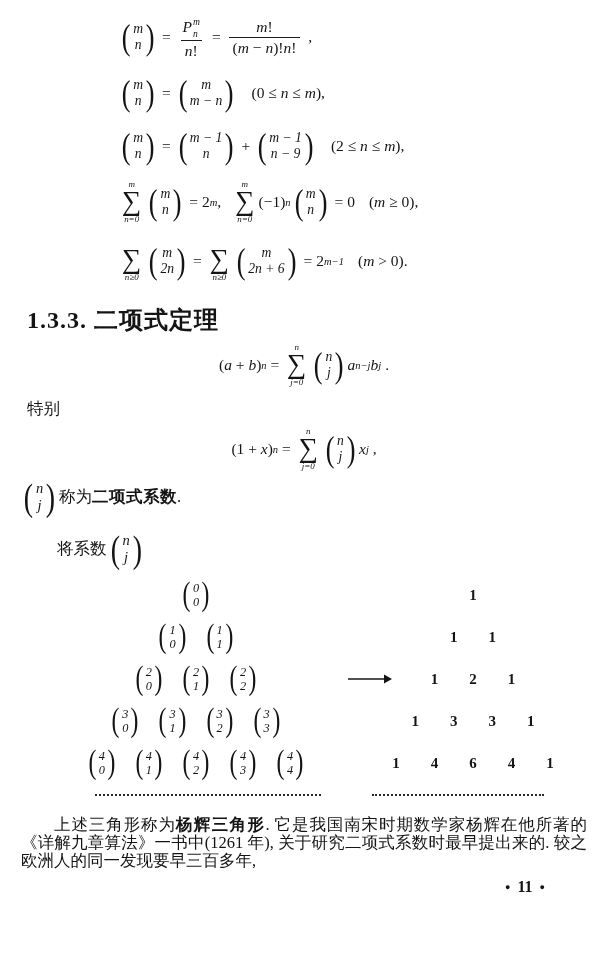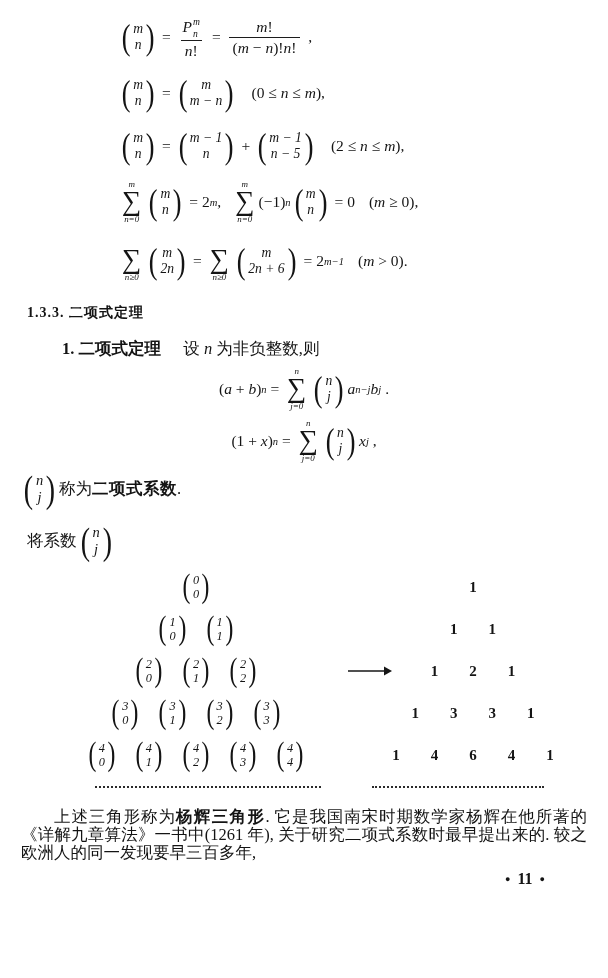--- a/index.html
+++ b/index.html
@@ -28,29 +28,29 @@
   .frac{display:inline-flex;flex-direction:column;align-items:center;vertical-align:middle;margin:0 4px;line-height:1.15;}
   .fnum{display:flex;align-items:center;padding:0 4px 1px;}
   .fden{display:flex;align-items:center;border-top:1.4px solid #1c1c1c;padding:1px 4px 0;}
   .sum{display:inline-flex;flex-direction:column;align-items:center;vertical-align:middle;line-height:1;margin:0 4px;}
   .slim{font-size:0.58em;font-style:italic;min-height:0.75em;white-space:pre;}
   .sigma{font-size:1.75em;line-height:0.95;}
   
   .fblock{margin-left:118px;font-size:15.5px;}
   .fline{display:flex;align-items:center;min-height:44px;margin-bottom:9px;}
   .fline-tall{min-height:50px;}
-  .heading{font-size:14px;font-weight:bold;margin:18px 0 0 27px;letter-spacing:1px;}
+  .heading{font-size:24px;font-weight:bold;margin:18px 0 0 27px;letter-spacing:1px;}
   .subhead{margin:16px 0 0 62px;font-size:16.5px;}
   .subhead .bnum,.subhead .btitle{font-weight:bold;}
   .subhead .wgap{display:inline-block;width:14px;}
   .fcenter{display:flex;align-items:center;justify-content:center;font-size:15.5px;min-height:46px;margin-top:6px;}
   .plain-label{margin:10px 0 0 27px;font-size:16.5px;}
   .coeff-line{display:flex;align-items:center;margin:4px 0 0 20px;font-size:16.5px;min-height:42px;}
   .coeff-line b{letter-spacing:0.5px;}
-  .intro-line{display:flex;align-items:center;margin:10px 0 0 27px;font-size:16.5px;min-height:42px;}
+  .intro-line{display:flex;align-items:center;margin:10px 0 0 57px;font-size:16.5px;min-height:42px;}
   
   .figure{display:flex;margin-left:50px;margin-top:4px;}
   .sym{width:292px;font-size:14px;}
   .trow{display:flex;justify-content:center;align-items:center;height:42px;gap:13px;}
   .arrowwrap{width:56px;display:flex;align-items:center;justify-content:center;height:210px;}
   .vals{width:150px;font-size:15px;font-weight:bold;}
   .vrow{display:flex;justify-content:center;align-items:center;height:42px;gap:31px;}
   .dotsrow{position:relative;height:14px;margin-top:4px;}
   .dotseg{position:absolute;top:6px;border-top:2px dotted #2a2a2a;}
   .dotseg.l{left:95px;width:226px;}
@@ -150,21 +150,21 @@
             <span>m − 1</span>
             <span>n</span>
           </span>
           <span class="paren">)</span>
         </span>
         <span class="ft"> + </span>
         <span class="binom">
           <span class="paren">(</span>
           <span class="bcol">
             <span>m − 1</span>
-            <span>n − 5</span>
+            <span>n − 9</span>
           </span>
           <span class="paren">)</span>
         </span>
         <span style="display: inline-block; width: 14px;"></span>
         <span class="ft">(2 ≤ </span>
         <span class="it">n</span>
         <span class="ft"> ≤ </span>
         <span class="it">m</span>
         <span class="ft">),</span>
       </div>
@@ -239,26 +239,20 @@
         <span class="msup">m−1</span>
         <span style="display: inline-block; width: 14px;"></span>
         <span class="ft">(</span>
         <span class="it">m</span>
         <span class="ft"> &gt; 0).</span>
       </div>
   </div>
 
   <div class="heading">1.3.3. 二项式定理</div>
 
-  <div class="subhead">
-    <span class="bnum">1.</span>
-    <span class="btitle">二项式定理</span>
-    <span class="wgap"></span>
-    <span>设 </span><span class="it">n</span><span> 为非负整数,则</span>
-  </div>
 
   <div class="fcenter">
       <span class="ft">(</span>
       <span class="it">a</span>
       <span class="ft"> + </span>
       <span class="it">b</span>
       <span class="ft">)</span>
       <span class="msup">n</span>
       <span class="ft"> = </span>
       <span class="sum">
@@ -274,20 +268,21 @@
         </span>
         <span class="paren">)</span>
       </span>
       <span class="it">a</span>
       <span class="msup">n−j</span>
       <span class="it">b</span>
       <span class="msup">j</span>
       <span class="ft"> .</span>
     </div>
 
+  <div class="plain-label">特别</div>
 
   <div class="fcenter">
       <span class="ft">(1 + </span>
       <span class="it">x</span>
       <span class="ft">)</span>
       <span class="msup">n</span>
       <span class="ft"> = </span>
       <span class="sum">
         <span class="slim">n</span>
         <span class="sigma">∑</span>

